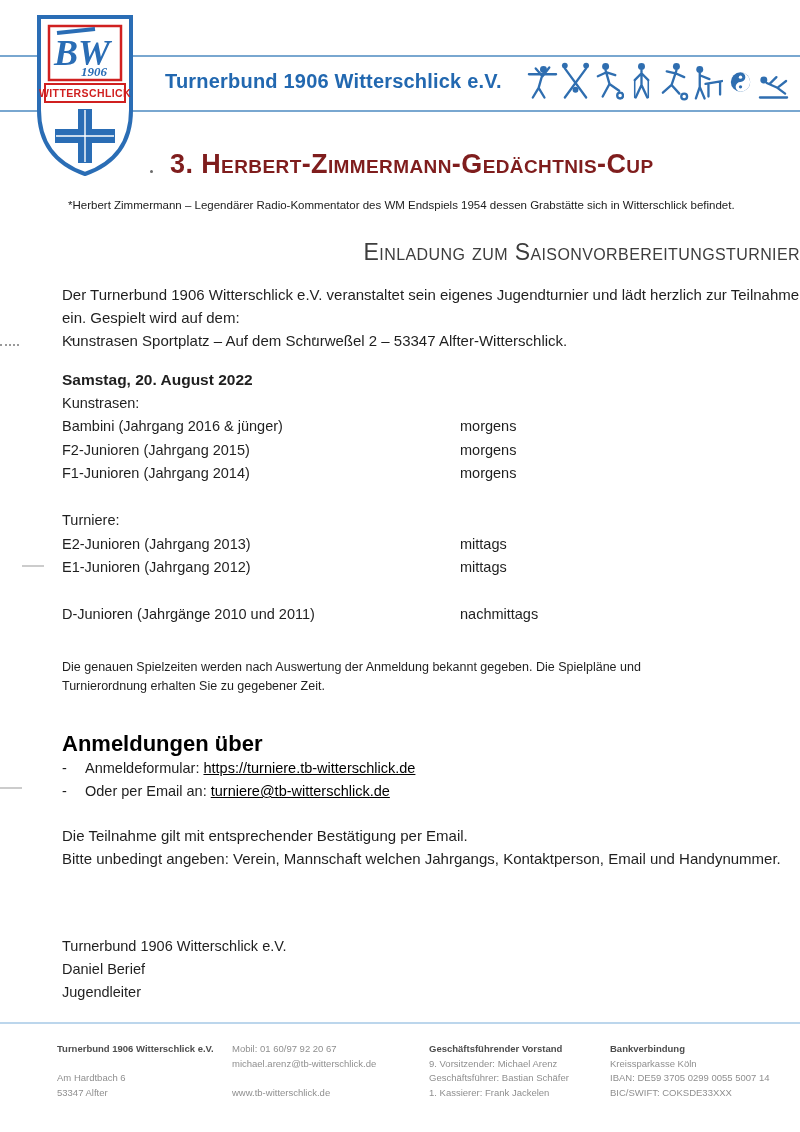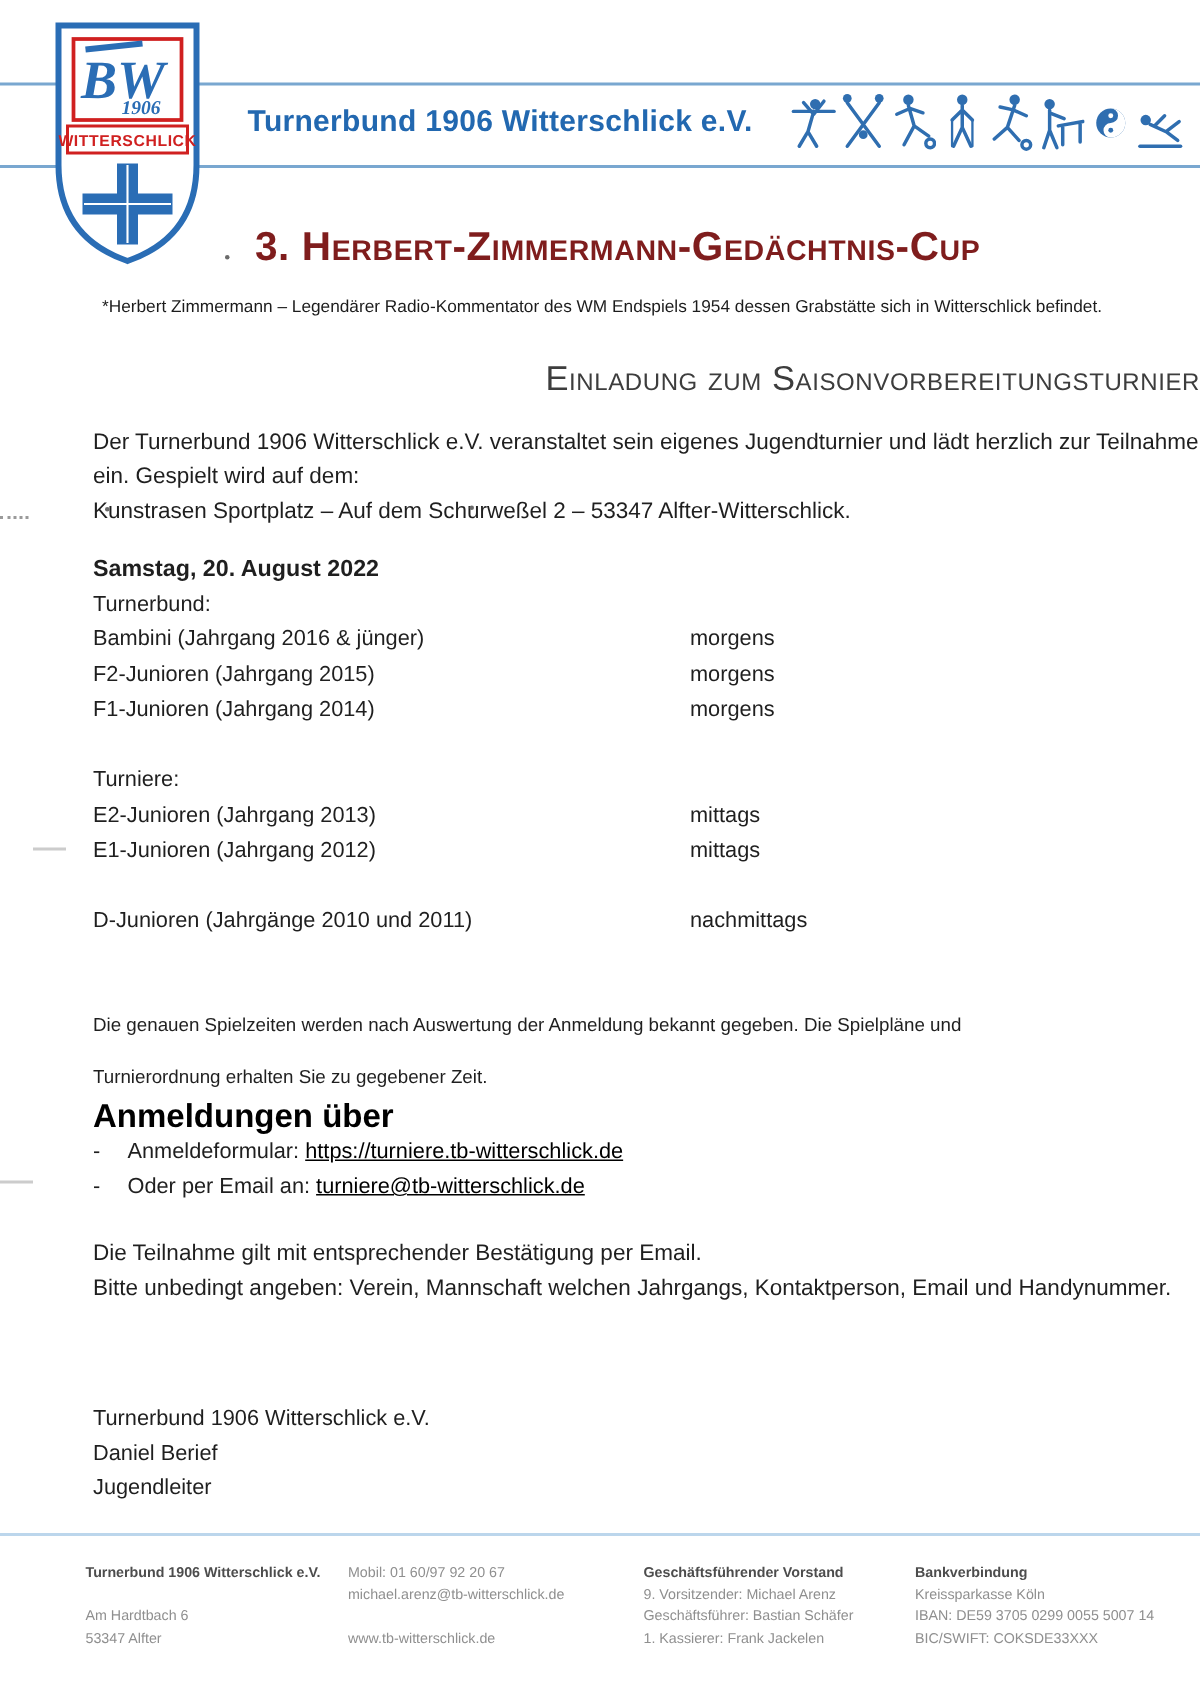--- a/index.html
+++ b/index.html
@@ -28,21 +28,21 @@
   
   .body-block { position:absolute; left:62px; width:730px; font-size:15px; line-height:23px; color:#1f1f1f; }
   .body-block div { white-space:nowrap; }
 
   .sched { position:absolute; left:62px; top:368px; width:720px; font-size:14.5px; }
   .sline { position:relative; height:23.5px; line-height:23.5px; white-space:nowrap; }
   .sline .stime { position:absolute; left:398px; top:0; }
   .sdate { font-weight:bold; font-size:15.5px; }
 
   .note { position:absolute; left:62px; top:658px; font-size:12.5px; line-height:19px; color:#1f1f1f; }
-  .note div { white-space:nowrap;margin-top:16px; }
+  .note div { white-space:nowrap; }
 
   .signup-h { position:absolute; left:62px; top:731px; font-size:22px; font-weight:bold; color:#000000; }
   .signup-list { position:absolute; left:62px; top:757px; font-size:14.5px; line-height:23px; }
   .signup-item { position:relative; padding-left:23px; white-space:nowrap; }
   .signup-item .dash { position:absolute; left:0; top:0; }
   .signup-item a { color:#000000; text-decoration:underline; }
 
   .closing { position:absolute; left:62px; top:912px; font-size:14.5px; line-height:23px; }
   .closing div { white-space:nowrap; }
   .gap { height:23px; }
@@ -136,21 +136,21 @@
   <div class="subtitle">Einladung zum Saisonvorbereitungsturnier</div>
 
   <div class="body-block" style="top:283px">
     <div>Der Turnerbund 1906 Witterschlick e.V. veranstaltet sein eigenes Jugendturnier und lädt herzlich zur Teilnahme</div>
     <div>ein. Gespielt wird auf dem:</div>
     <div>Kunstrasen Sportplatz – Auf dem Schurweßel 2 – 53347 Alfter-Witterschlick.</div>
   </div>
 
   <div class="sched">
     <div class="sline sdate">Samstag, 20. August 2022</div>
-    <div class="sline">Turnerbund:</div>
+    <div class="sline">Kunstrasen:</div>
     <div class="sline">
       <span>Bambini (Jahrgang 2016 &amp; jünger)</span>
       <span class="stime">morgens</span>
     </div>
     <div class="sline">
       <span>F2-Junioren (Jahrgang 2015)</span>
       <span class="stime">morgens</span>
     </div>
     <div class="sline">
       <span>F1-Junioren (Jahrgang 2014)</span>

